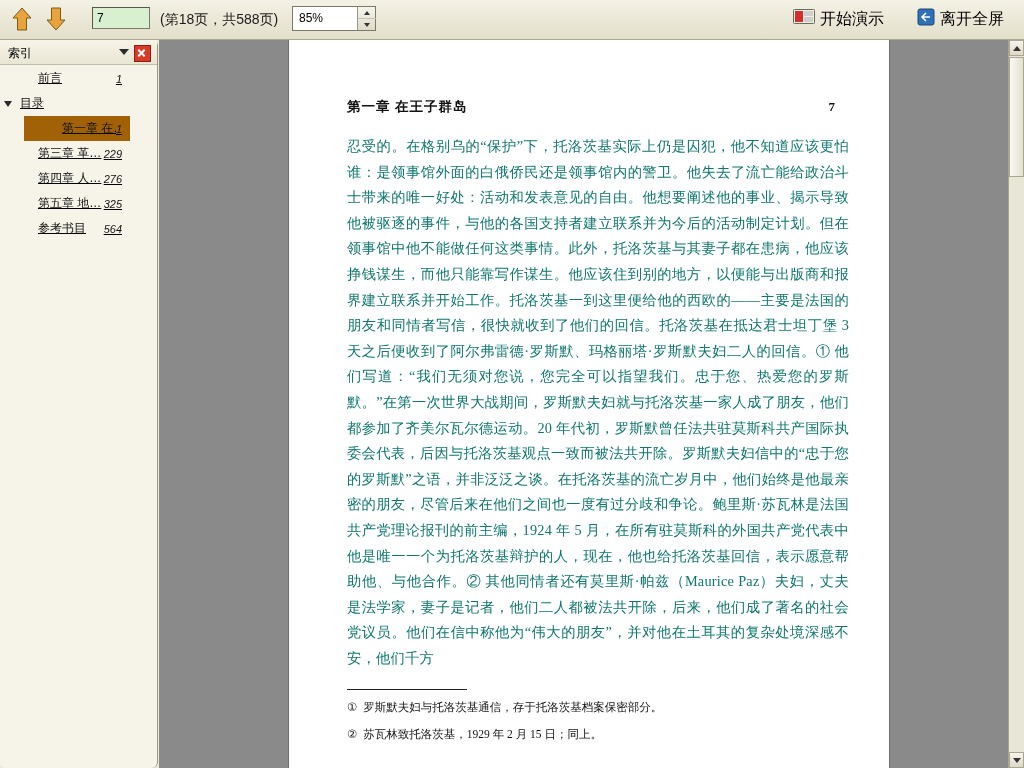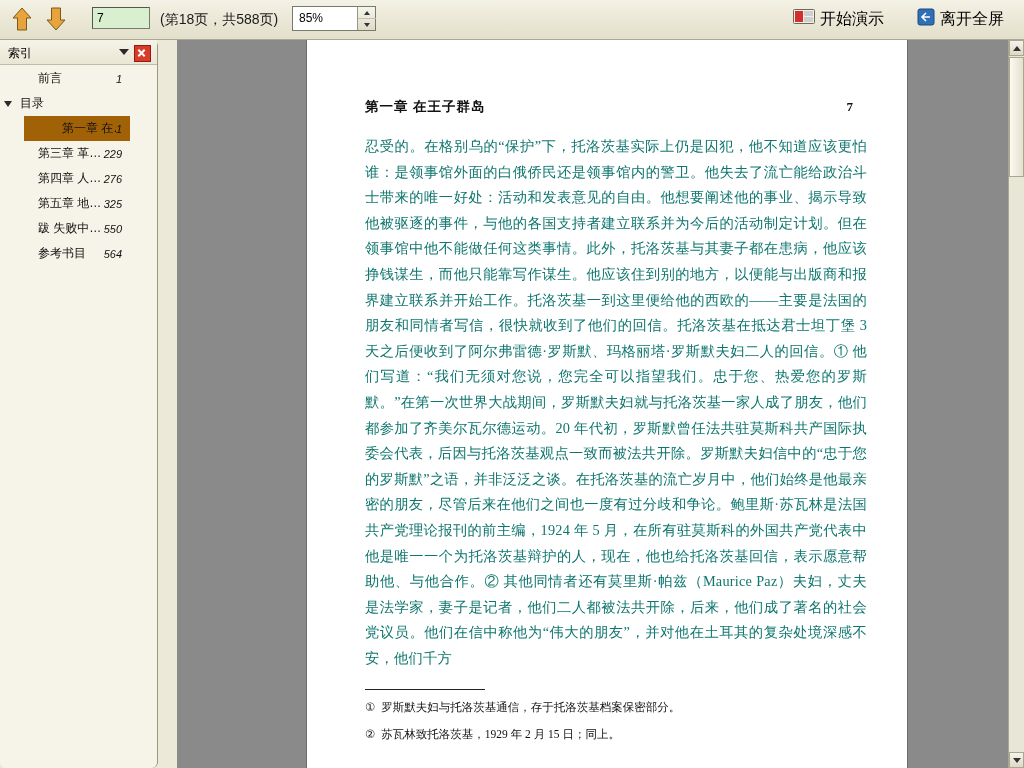--- a/index.html
+++ b/index.html
@@ -167,20 +167,21 @@
   }
   #sidebar-close::before { transform: rotate(45deg); }
   #sidebar-close::after { transform: rotate(-45deg); }
 
   #toc-list {
     position: absolute;
     left: 0; top: 26px;
     width: 130px;
     bottom: 0;
     overflow: hidden;
+    text-decoration: underline;
   }
   .toc-row {
     position: relative;
     height: 25px;
     display: flex;
     align-items: center;
     font-size: 12px;
     color: #111;
     box-sizing: border-box;
     cursor: pointer;
@@ -219,21 +220,20 @@
   .indent-1 .toc-label { padding-left: 22px; }
 
   
   #doc-area {
     position: absolute;
     left: 159px; top: 40px;
     right: 16px;
     bottom: 0;
     background: #8a8a8a;
     overflow: hidden;
-    margin-left: 18px;
   }
   #page {
     position: absolute;
     left: 130px;
     top: 0;
     width: 600px;
     height: 728px;
     background: #ffffff;
     box-shadow: 0 0 0 1px #6d6d6d;
   }
@@ -418,25 +418,20 @@
         </div>
         <div class="toc-row indent-1">
           <div class="toc-twisty"></div>
           <div class="toc-label">第四章  人…</div>
           <div class="toc-page">276</div>
         </div>
         <div class="toc-row indent-1">
           <div class="toc-twisty"></div>
           <div class="toc-label">第五章  地…</div>
           <div class="toc-page">325</div>
-        </div>
-        <div class="toc-row indent-1">
-          <div class="toc-twisty"></div>
-          <div class="toc-label">跋  失败中…</div>
-          <div class="toc-page">550</div>
         </div>
         <div class="toc-row indent-1">
           <div class="toc-twisty"></div>
           <div class="toc-label">参考书目</div>
           <div class="toc-page">564</div>
         </div>
       </div>
   </div>
 
   <div id="doc-area">

